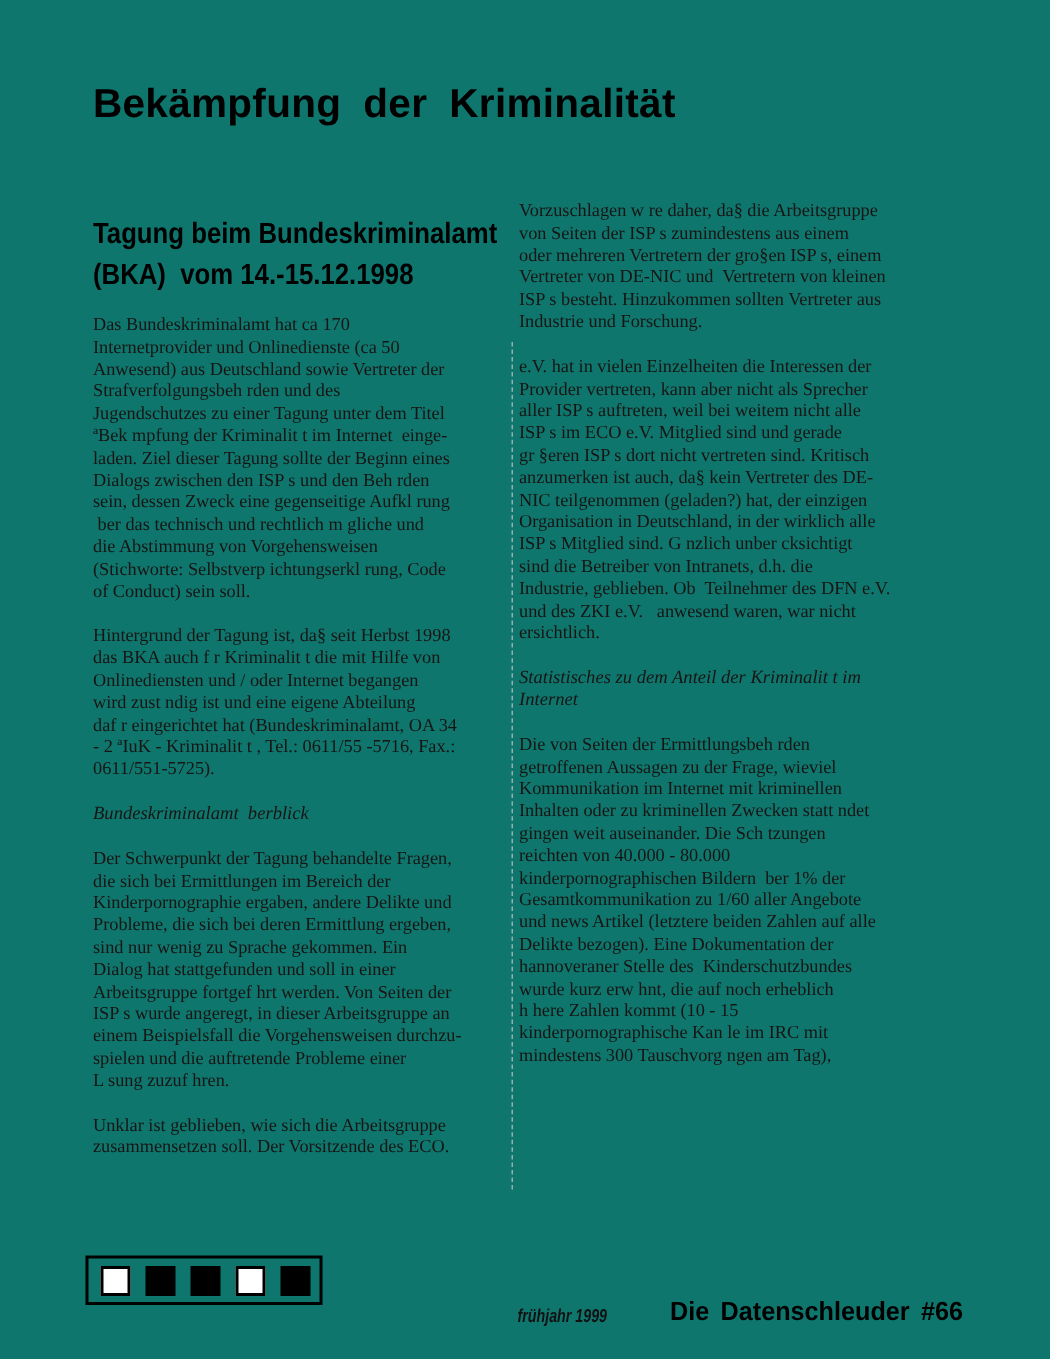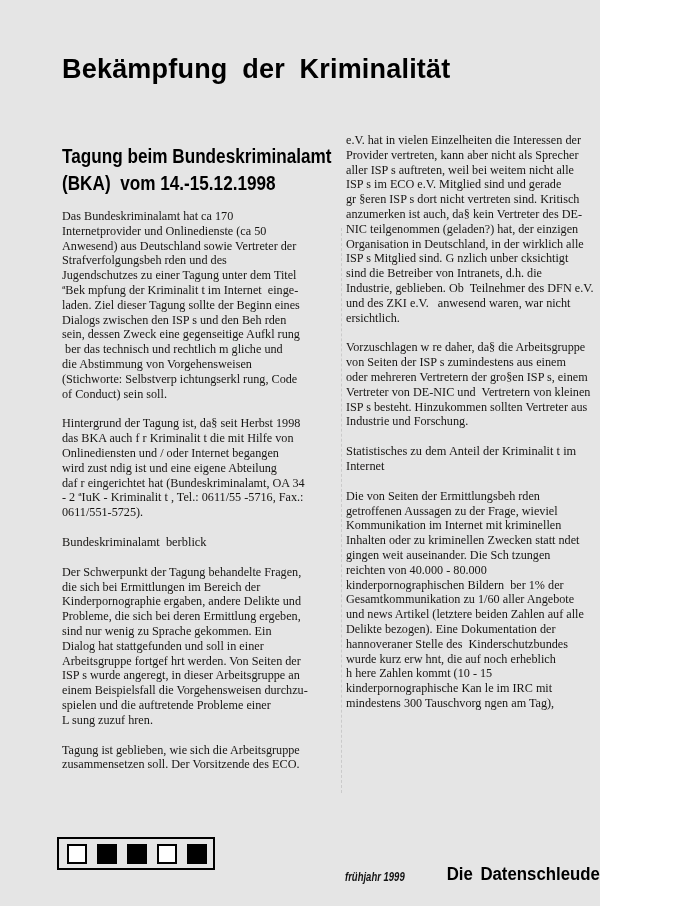--- a/index.html
+++ b/index.html
@@ -1,17 +1,17 @@
 <!DOCTYPE html>
 <html><head>
 <meta charset="utf-8">
 <style>
   html,body { margin:0; padding:0; background:#ffffff; }
   .page {
-    position:relative; width:600px; height:906px; background:#e5e5e5;
+    position:relative; width:700px; height:906px; background:#0f766e;
     font-family:"Liberation Serif", serif; color:#171513; overflow:hidden;
   }
   .main-title {
     position:absolute; left:62px; top:54px; margin:0;
     font-family:"Liberation Sans", sans-serif; font-weight:bold;
     font-size:27px; color:#000; word-spacing:7px; letter-spacing:0.2px;
     white-space:pre;
   }
   .col { position:absolute; font-size:12.2px; line-height:14.8px; }
   .col-left  { left:62px;  top:143px; width:286px; }
@@ -20,21 +20,21 @@
     font-family:"Liberation Sans", sans-serif; font-weight:bold;
     font-size:19.5px; line-height:26.5px; color:#000;
     transform:scaleX(0.88); transform-origin:left top;
     white-space:pre; margin:0 0 13px 0;
   }
   .article-subtitle {
     font-style:italic; font-size:12.4px; margin:0 0 14px 0; white-space:pre;
   }
   .body-para { margin:0 0 15px 0; white-space:pre; }
   .section-subheading {
-    font-size:12.4px; margin:0 0 15px 0; white-space:pre;
+    font-style:italic; font-size:12.4px; margin:0 0 15px 0; white-space:pre;
   }
   .gutter-rule {
     position:absolute; left:341px; top:228px; height:565px; width:0;
     border-left:1px dashed #c2c2c2; opacity:.75;
   }
   .footer-box {
     position:absolute; left:57px; top:837px; width:158px; height:33px;
     border:2px solid #000; box-sizing:border-box;
     display:flex; align-items:center; gap:10px; padding-left:8px;
   }
@@ -91,44 +91,44 @@
 die sich bei Ermittlungen im Bereich der
 Kinderpornographie ergaben, andere Delikte und
 Probleme, die sich bei deren Ermittlung ergeben,
 sind nur wenig zu Sprache gekommen. Ein
 Dialog hat stattgefunden und soll in einer
 Arbeitsgruppe fortgef hrt werden. Von Seiten der
 ISP s wurde angeregt, in dieser Arbeitsgruppe an
 einem Beispielsfall die Vorgehensweisen durchzu-
 spielen und die auftretende Probleme einer
 L sung zuzuf hren.</p>
-    <p class="body-para">Tagung ist geblieben, wie sich die Arbeitsgruppe
+    <p class="body-para">Unklar ist geblieben, wie sich die Arbeitsgruppe
 zusammensetzen soll. Der Vorsitzende des ECO.</p>
   </div>
 
   <div class="col col-right">
+    <p class="body-para">Vorzuschlagen w re daher, da§ die Arbeitsgruppe
+von Seiten der ISP s zumindestens aus einem
+oder mehreren Vertretern der gro§en ISP s, einem
+Vertreter von DE-NIC und  Vertretern von kleinen
+ISP s besteht. Hinzukommen sollten Vertreter aus
+Industrie und Forschung.</p>
     <p class="body-para">e.V. hat in vielen Einzelheiten die Interessen der
 Provider vertreten, kann aber nicht als Sprecher
 aller ISP s auftreten, weil bei weitem nicht alle
 ISP s im ECO e.V. Mitglied sind und gerade
 gr §eren ISP s dort nicht vertreten sind. Kritisch
 anzumerken ist auch, da§ kein Vertreter des DE-
 NIC teilgenommen (geladen?) hat, der einzigen
 Organisation in Deutschland, in der wirklich alle
 ISP s Mitglied sind. G nzlich unber cksichtigt
 sind die Betreiber von Intranets, d.h. die
 Industrie, geblieben. Ob  Teilnehmer des DFN e.V.
 und des ZKI e.V.   anwesend waren, war nicht
 ersichtlich.</p>
-    <p class="body-para">Vorzuschlagen w re daher, da§ die Arbeitsgruppe
-von Seiten der ISP s zumindestens aus einem
-oder mehreren Vertretern der gro§en ISP s, einem
-Vertreter von DE-NIC und  Vertretern von kleinen
-ISP s besteht. Hinzukommen sollten Vertreter aus
-Industrie und Forschung.</p>
     <p class="section-subheading">Statistisches zu dem Anteil der Kriminalit t im
 Internet</p>
     <p class="body-para">Die von Seiten der Ermittlungsbeh rden
 getroffenen Aussagen zu der Frage, wieviel
 Kommunikation im Internet mit kriminellen
 Inhalten oder zu kriminellen Zwecken statt ndet
 gingen weit auseinander. Die Sch tzungen
 reichten von 40.000 - 80.000
 kinderpornographischen Bildern  ber 1% der
 Gesamtkommunikation zu 1/60 aller Angebote

